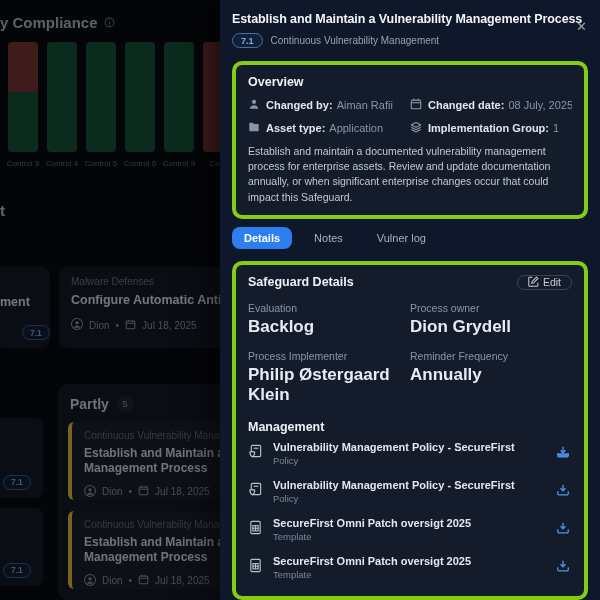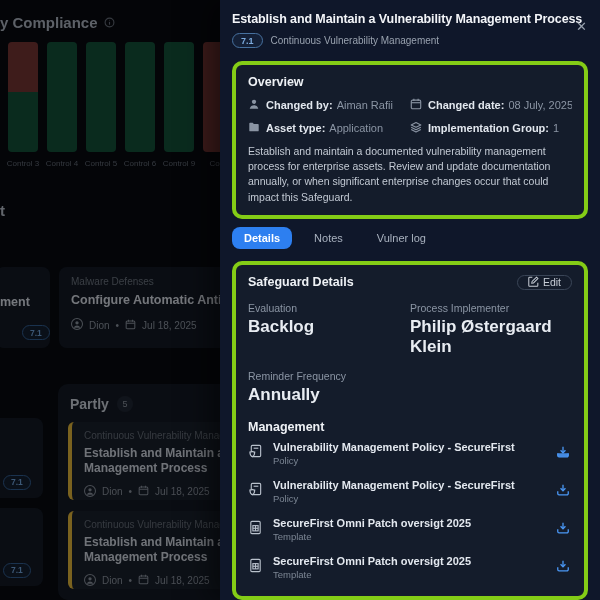--- a/index.html
+++ b/index.html
@@ -325,20 +325,24 @@
           <span>Edit</span>
         </button>
       </div>
 
       <div class="fields">
         <div>
           <div class="field-label">Evaluation</div>
           <div class="field-value">Backlog</div>
         </div>
         <div>
+          <div class="field-label">Process owner</div>
+          <div class="field-value">Dion Grydell</div>
+        </div>
+        <div>
           <div class="field-label">Process Implementer</div>
           <div class="field-value">Philip Østergaard Klein</div>
         </div>
         <div>
           <div class="field-label">Reminder Frequency</div>
           <div class="field-value">Annually</div>
         </div>
       </div>
 
       <div class="dl-h">Management</div>

